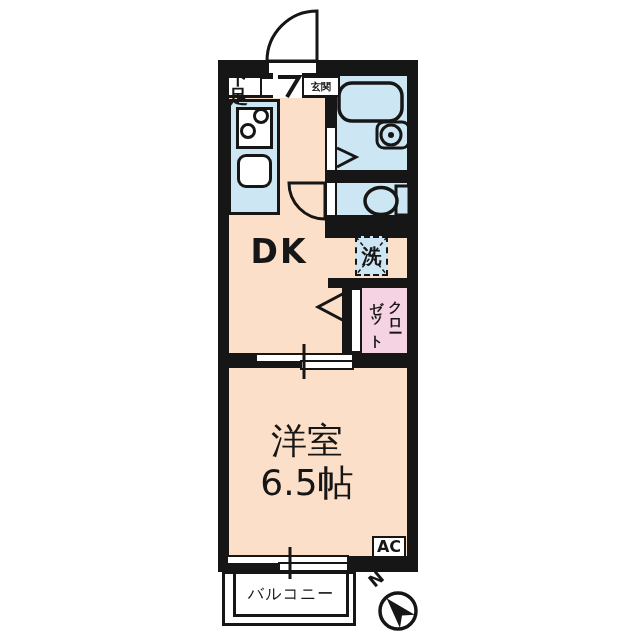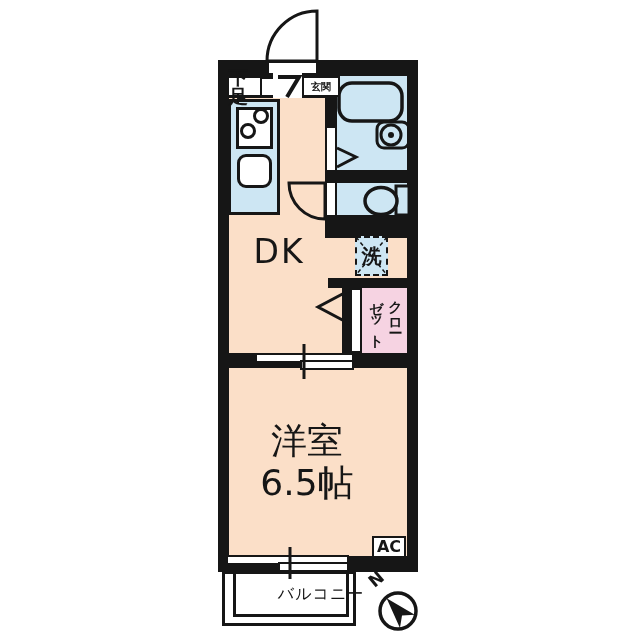--- a/index.html
+++ b/index.html
@@ -102,34 +102,34 @@
       <polygon points="0,-17 10,14 0,6 -10,14" transform="translate(398,611) rotate(-42)" fill="#161616"></polygon>
     </g>
   </svg>
 
   <div class="abs tag label" style="left:227px;top:76px;width:35px;height:21px;font-size:19px;">
     <span>下足</span>
   </div>
   <div class="abs tag label" style="left:302px;top:76px;width:38px;height:21px;font-size:10px;">
     <span>玄関</span>
   </div>
-  <div class="abs label" style="left:243px;top:232px;width:72px;height:38px;font-size:33px;font-weight:400;letter-spacing:2px;">
+  <div class="abs label" style="left:243px;top:232px;width:72px;height:38px;font-size:33px;font-weight:700;letter-spacing:2px;">
       <span>DK</span>
     </div>
   <div class="abs label" style="left:355px;top:236px;width:33px;height:40px;font-size:20px;font-weight:600;">
       <span>洗</span>
     </div>
   <div class="abs vtext" style="left:365px;top:291px;width:40px;height:62px;">
     <span>クロー</span>
     <span>ゼット</span>
   </div>
   <div class="abs" style="left:218px;top:420px;width:178px;text-align:center;font-size:36px;font-weight:500;line-height:42px;">
     <div>洋室</div>
     <div>6.5帖</div>
   </div>
-  <div class="abs label" style="left:233px;top:571px;width:116px;height:46px;font-size:16px;font-weight:500;letter-spacing:1px;margin-left:30px;">
+  <div class="abs label" style="left:233px;top:571px;width:116px;height:46px;font-size:16px;font-weight:500;letter-spacing:1px;">
       <span>バルコニー</span>
     </div>
   <div class="abs label" style="left:362px;top:568px;width:28px;height:22px;font-size:17px;font-weight:700;transform:rotate(-40deg);">
       <span>N</span>
     </div>
 
 </div>
 
 </body></html>

